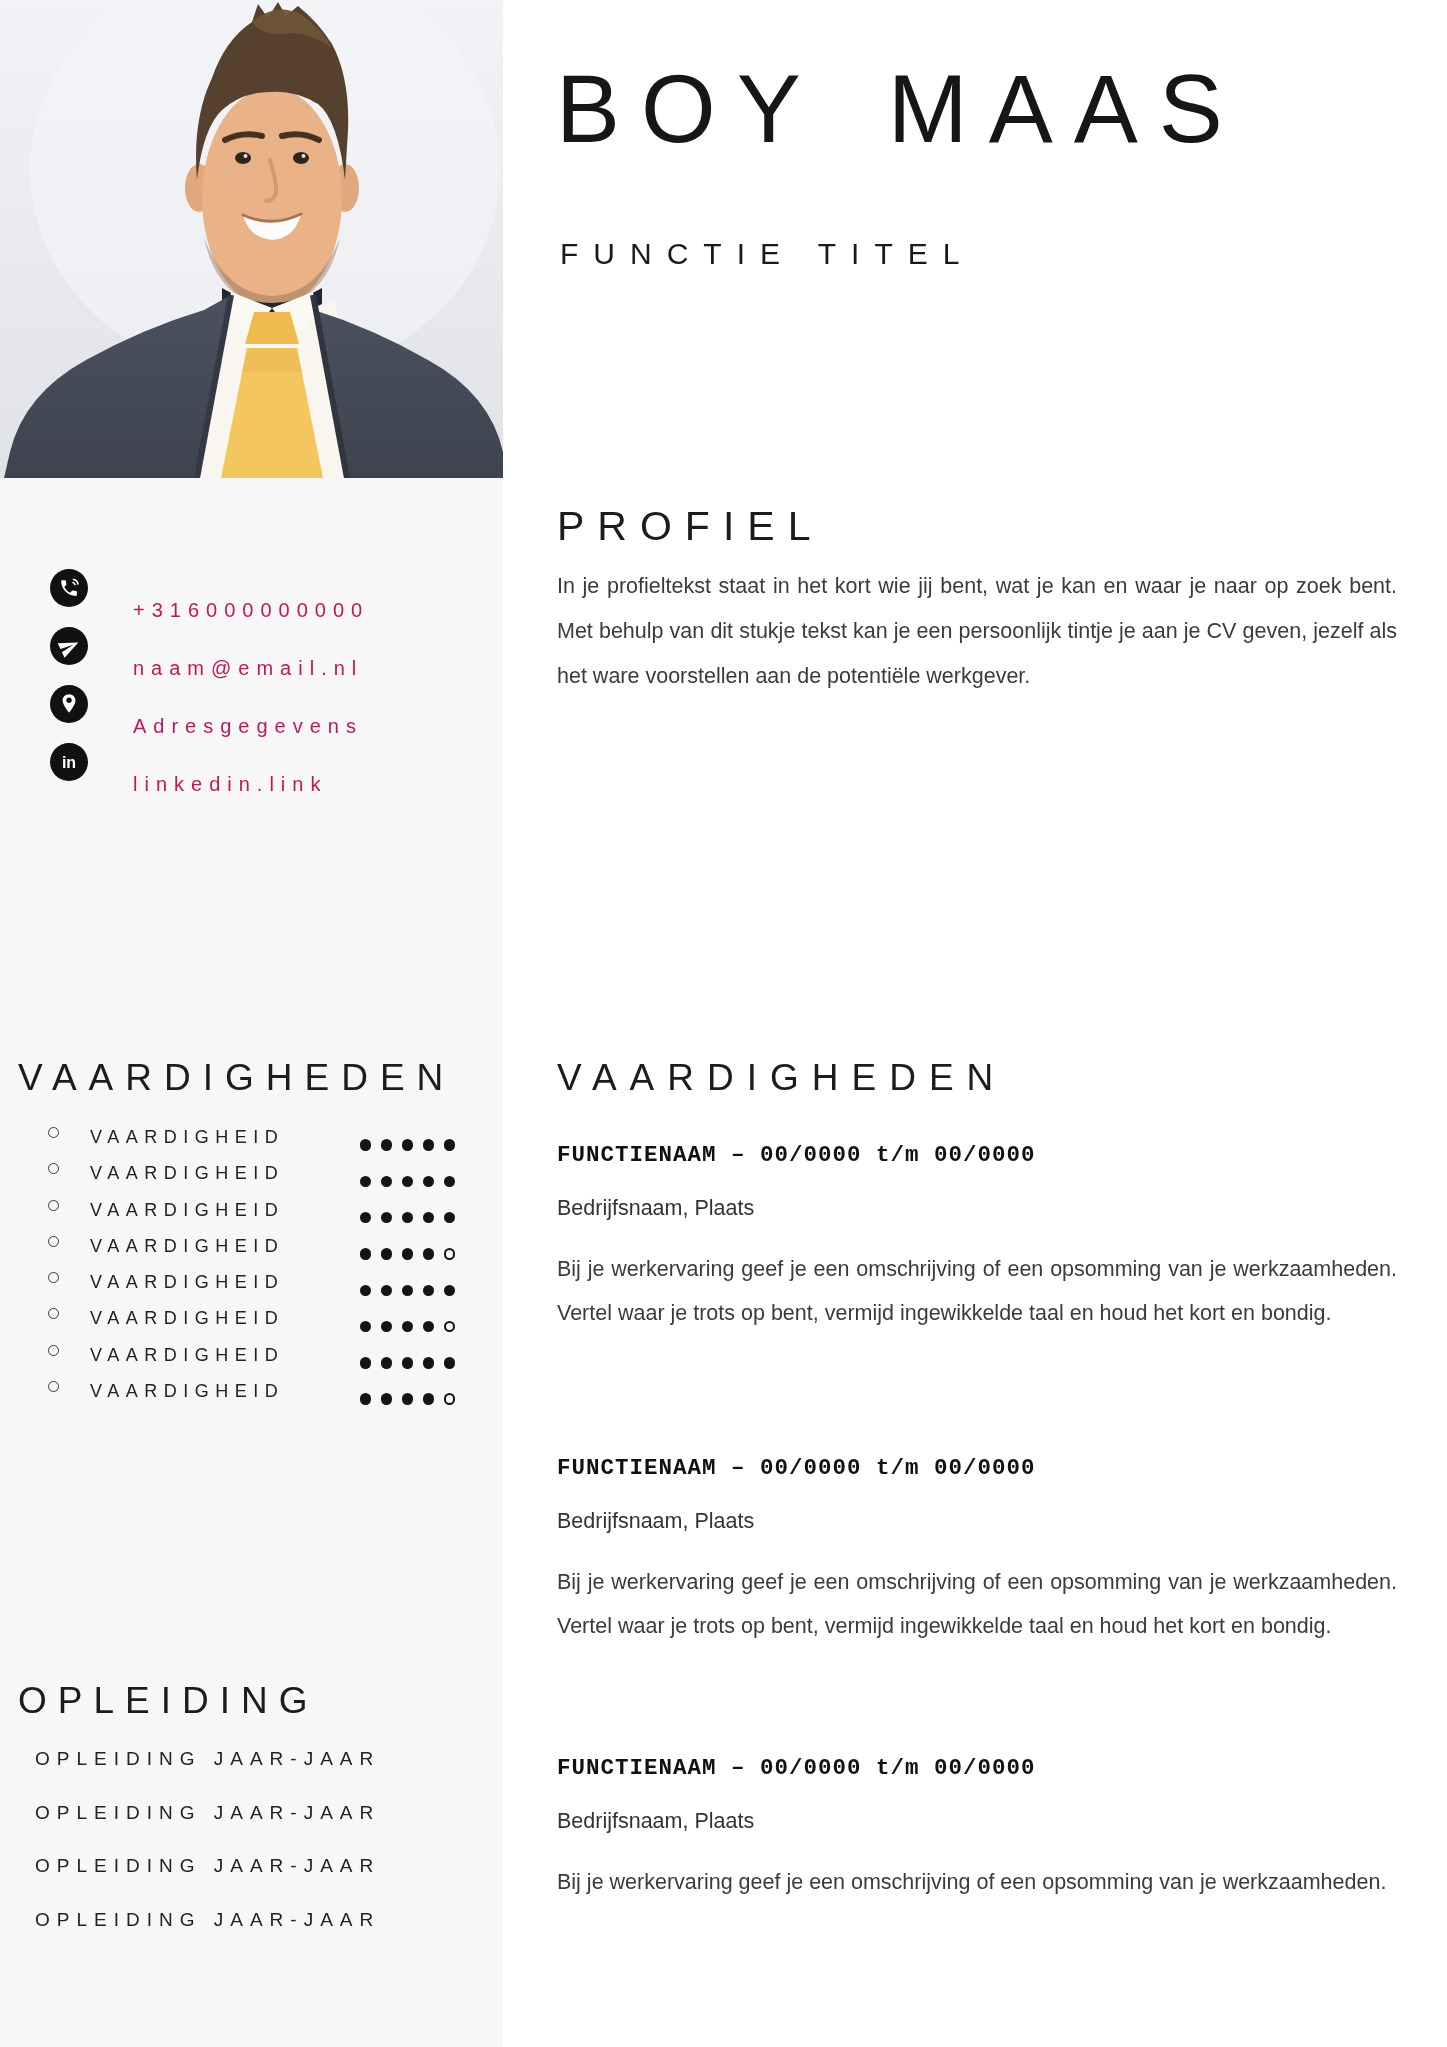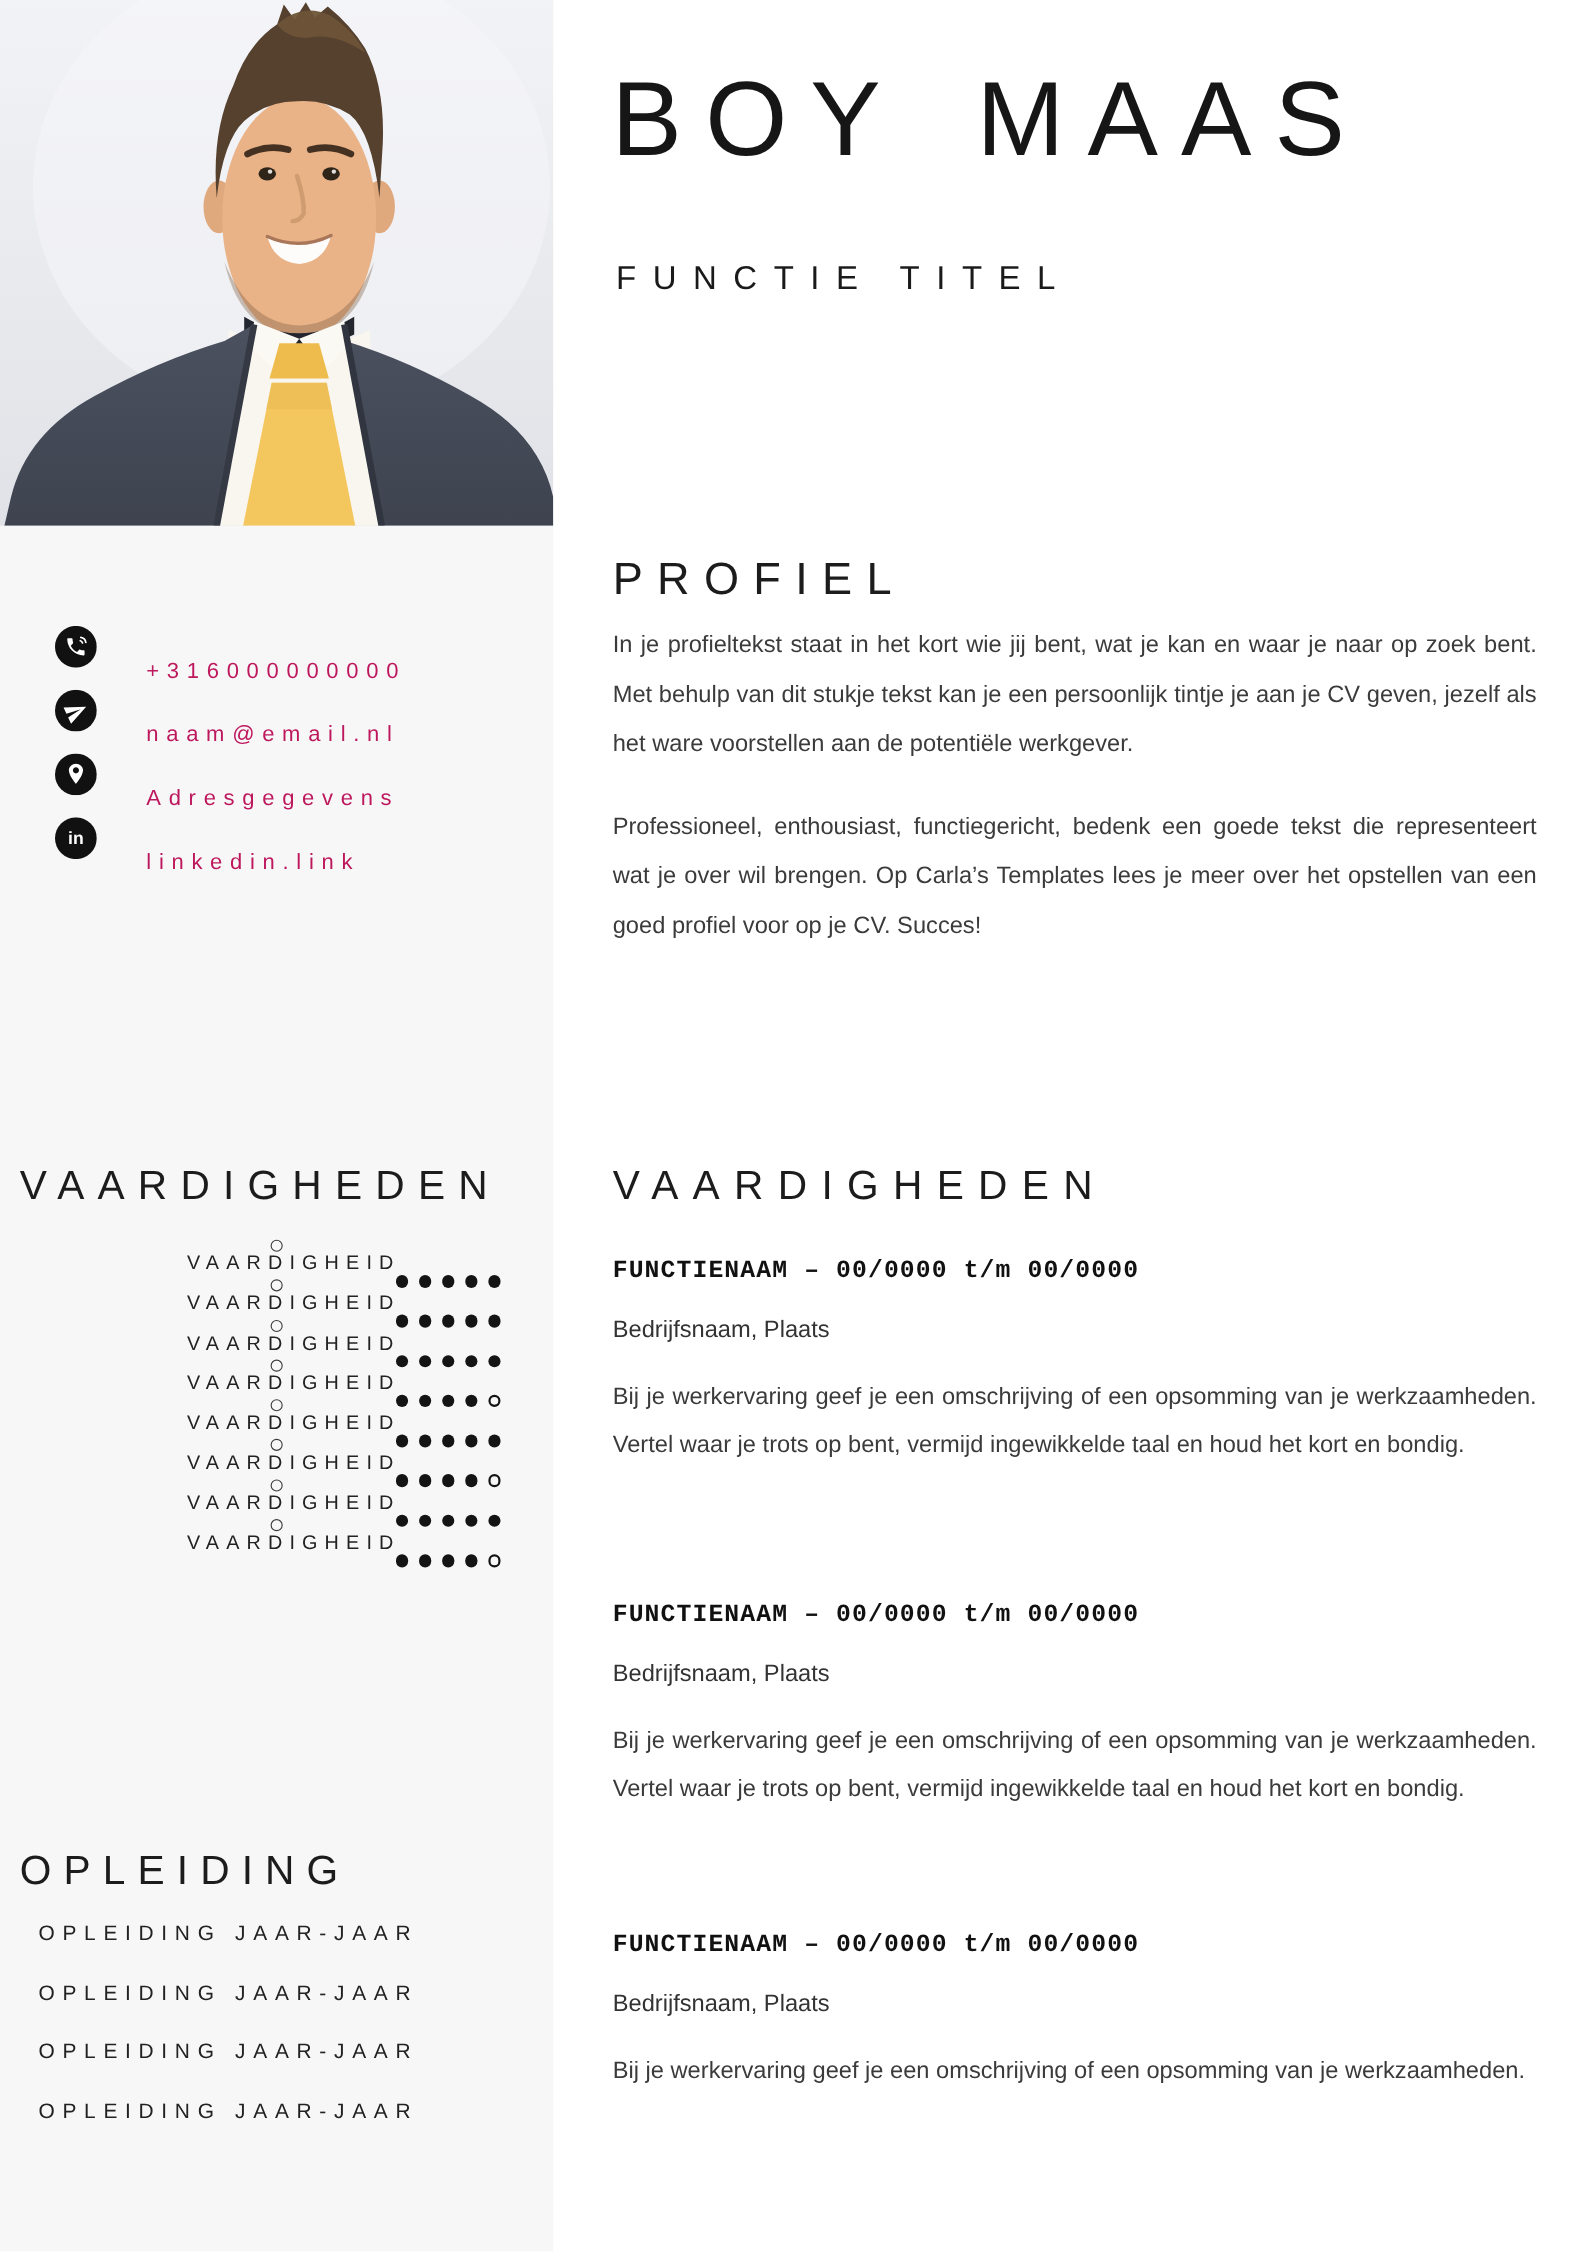--- a/index.html
+++ b/index.html
@@ -15,21 +15,21 @@
   .c-row{display:flex;align-items:center;height:38px;margin-bottom:20px;}
   .c-icon{width:38px;height:38px;flex:0 0 38px;}
   .c-icon svg{display:block;width:38px;height:38px;}
   .c-text{margin-left:45px;font-size:20px;letter-spacing:7px;color:#be185d;white-space:nowrap;margin-top:44px;}
 
   .side-heading{position:absolute;margin:0;font-weight:400;color:#1c1c1c;white-space:nowrap;line-height:40px;}
   .skills-heading{left:18px;top:1058px;font-size:37px;letter-spacing:12px;}
   .edu-heading{left:18px;top:1681px;font-size:37px;letter-spacing:11px;}
 
   .skills{position:absolute;left:48px;top:1127px;width:407px;}
-  .skill-row{display:flex;align-items:center;height:36.3px;flex-direction:column;}
+  .skill-row{display:flex;height:36.3px;}
   .ring{width:11px;height:11px;border:1.5px solid #3a3a3a;border-radius:50%;box-sizing:border-box;flex:0 0 11px;}
   .skill-label{margin-left:31px;font-size:18px;letter-spacing:6.5px;color:#222;white-space:nowrap;}
   .dots{margin-left:auto;display:flex;gap:9.5px;align-items:center;}
   .dot{width:11.5px;height:11.5px;border-radius:50%;box-sizing:border-box;}
   .dot.filled{background:#141414;}
   .dot.open{border:2px solid #141414;background:transparent;}
 
   .edu{position:absolute;left:35px;top:1732px;}
   .edu-row{font-size:19px;letter-spacing:7px;color:#222;line-height:53.5px;white-space:nowrap;}
 
@@ -261,21 +261,20 @@
     </div>
   </aside>
 
   <main>
     <h1 class="name">BOY MAAS</h1>
     <div class="subtitle">FUNCTIE TITEL</div>
 
     <h2 class="main-heading profile-heading">PROFIEL</h2>
     <div class="profile-text">
       <p>In je profieltekst staat in het kort wie jij bent, wat je kan en waar je naar op zoek bent. Met behulp van dit stukje tekst kan je een persoonlijk tintje je aan je CV geven, jezelf als het ware voorstellen aan de potentiële werkgever.</p>
-      <p>Professioneel, enthousiast, functiegericht, bedenk een goede tekst die representeert wat je over wil brengen. Op Carla’s Templates lees je meer over het opstellen van een goed profiel voor op je CV. Succes!</p>
     </div>
 
     <h2 class="main-heading experience-heading">VAARDIGHEDEN</h2>
 
     <article class="entry entry-0">
       <h3>FUNCTIENAAM – 00/0000 t/m 00/0000</h3>
       <div class="company">Bedrijfsnaam, Plaats</div>
       <p class="desc">Bij je werkervaring geef je een omschrijving of een opsomming van je werkzaamheden. Vertel waar je trots op bent, vermijd ingewikkelde taal en houd het kort en bondig.</p>
     </article>
 

